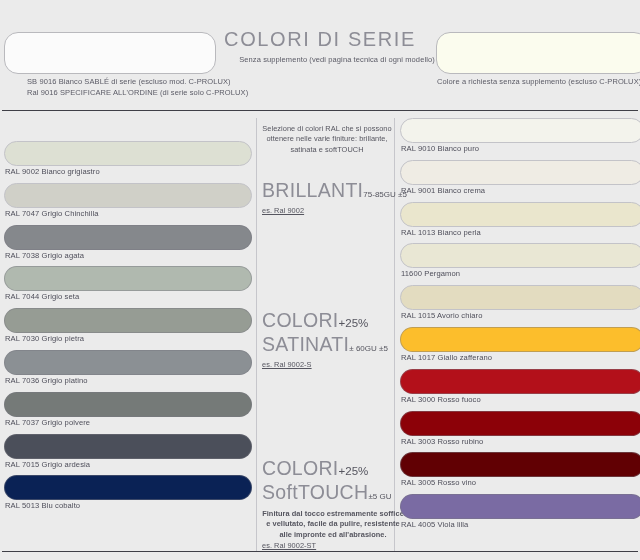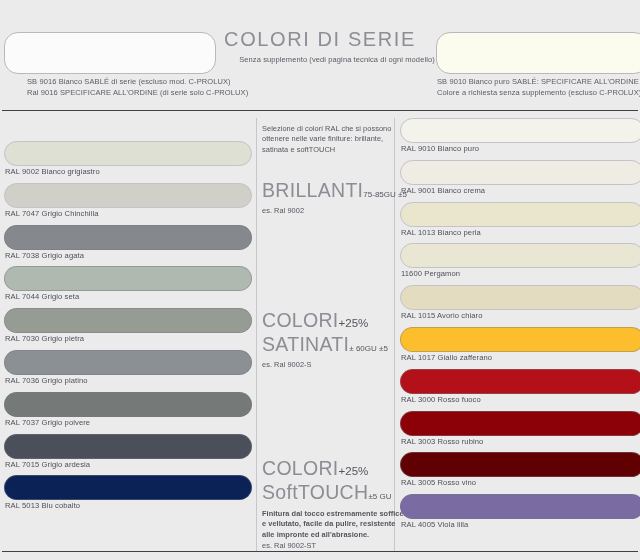--- a/index.html
+++ b/index.html
@@ -59,51 +59,50 @@
     border-radius:13px;border:1px solid rgba(120,120,128,.45);
   }
   .pill.light{border-color:#c3c3c8;}
   .sw-label{
     position:absolute;left:1px;top:26px;
     font-size:7.6px;color:#4e4e5a;letter-spacing:.1px;white-space:nowrap;
   }
 
   
   .blurb{
-    font-size:7.4px;line-height:10.4px;color:#55555f;letter-spacing:.05px;
+    font-size:7.4px;line-height:10.4px;color:#55555f;letter-spacing:.05px;text-align:center;
   }
   .fin{position:absolute;left:0;width:142px;}
   .fin .l1,.fin .l2{
     font-size:19.5px;line-height:21px;letter-spacing:.3px;
     color:#8d8d96;font-weight:300;white-space:nowrap;
   }
   .fin .pct{font-size:11.5px;letter-spacing:0;color:#55555f;}
   .fin .gu{font-size:8px;letter-spacing:0;color:#55555f;}
-  .fin .es{font-size:7.4px;color:#55555f;margin-top:1px;letter-spacing:.05px;}
+  .fin .es{font-size:7.4px;color:#55555f;margin-top:1px;letter-spacing:.05px;text-decoration:underline;}
   .fin .desc{margin-top:2px;font-weight:bold;}
 </style>
 </head>
 <body>
 
 <div class="page">
 
   <div class="topband">
 
     <div class="serie-box left" style="background: rgb(251, 251, 251);"></div>
     <div class="serie-cap left">
       <div>SB 9016 Bianco SABLÉ di serie (escluso mod. C-PROLUX)</div>
       <div>Ral 9016 SPECIFICARE ALL'ORDINE (di serie solo C-PROLUX)</div>
     </div>
 
     <div class="serie-title">COLORI DI SERIE</div>
     <div class="serie-sub">Senza supplemento (vedi pagina tecnica di ogni modello)</div>
 
     <div class="serie-box right" style="background: rgb(251, 252, 238);"></div>
     <div class="serie-cap right">
-      <div>SB 9010 Bianco puro SABLÉ: SPECIFICARE ALL'ORDINE</div>
       <div>Colore a richiesta senza supplemento (escluso C-PROLUX)</div>
     </div>
   </div>
 
   <div class="rule top"></div>
   <div class="rule bottom"></div>
   <div class="vline a"></div>
   <div class="vline b"></div>
 
   <div class="cols">

